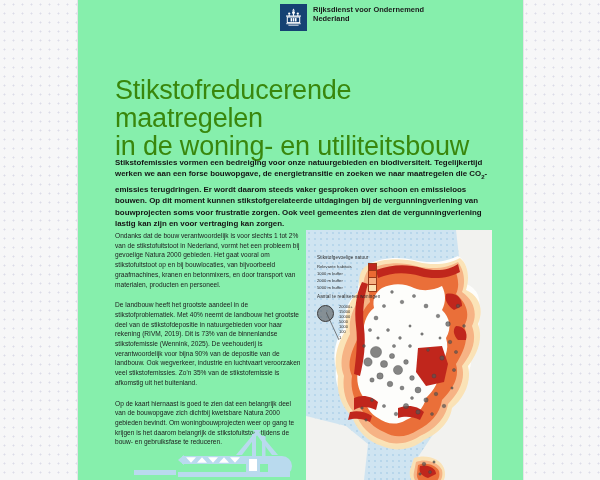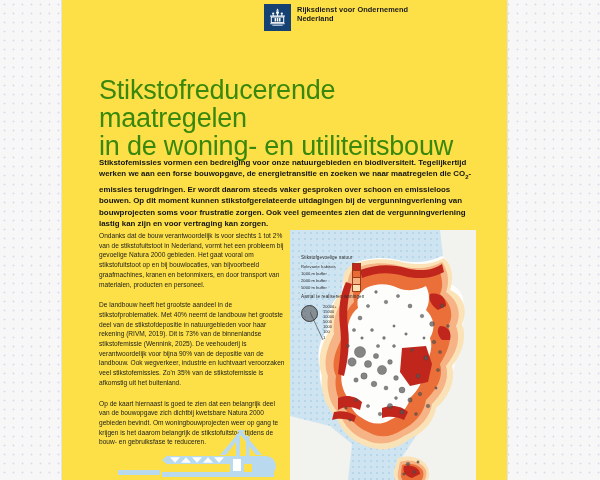--- a/index.html
+++ b/index.html
@@ -14,25 +14,25 @@
     background-color: #f7f7f8;
     background-image:
       radial-gradient(circle, #dcdce8 0.9px, rgba(0,0,0,0) 1.1px);
     background-size: 9px 9px;
     position: relative;
   }
 
   
   #page-sheet {
     position: absolute;
-    left: 62px;
+    left: 78px;
     top: 0;
     width: 445px;
     height: 480px;
-    background: #fde047;
+    background: #86efac;
     box-shadow: 0 0 0 1px #e4e4e8;
     overflow: hidden;
   }
 
   
   #logo-block {
     position: absolute;
     left: 202px;
     top: 4px;
     display: flex;

